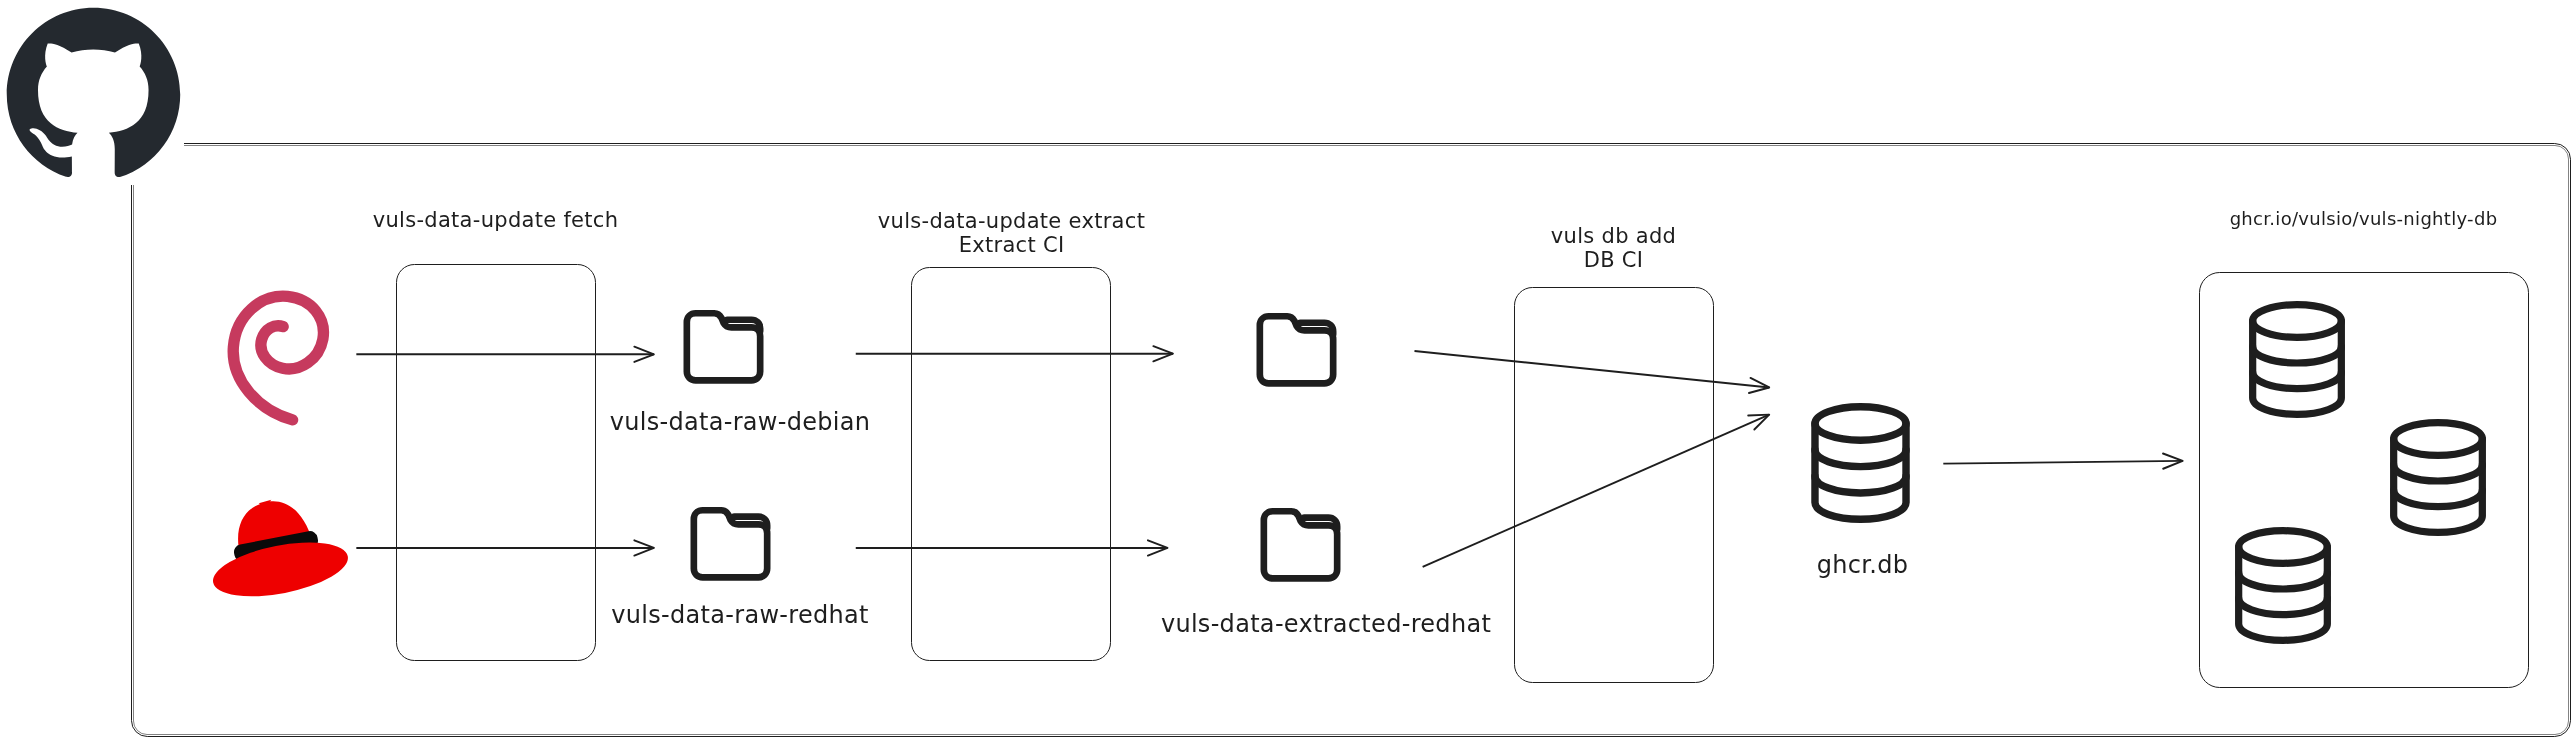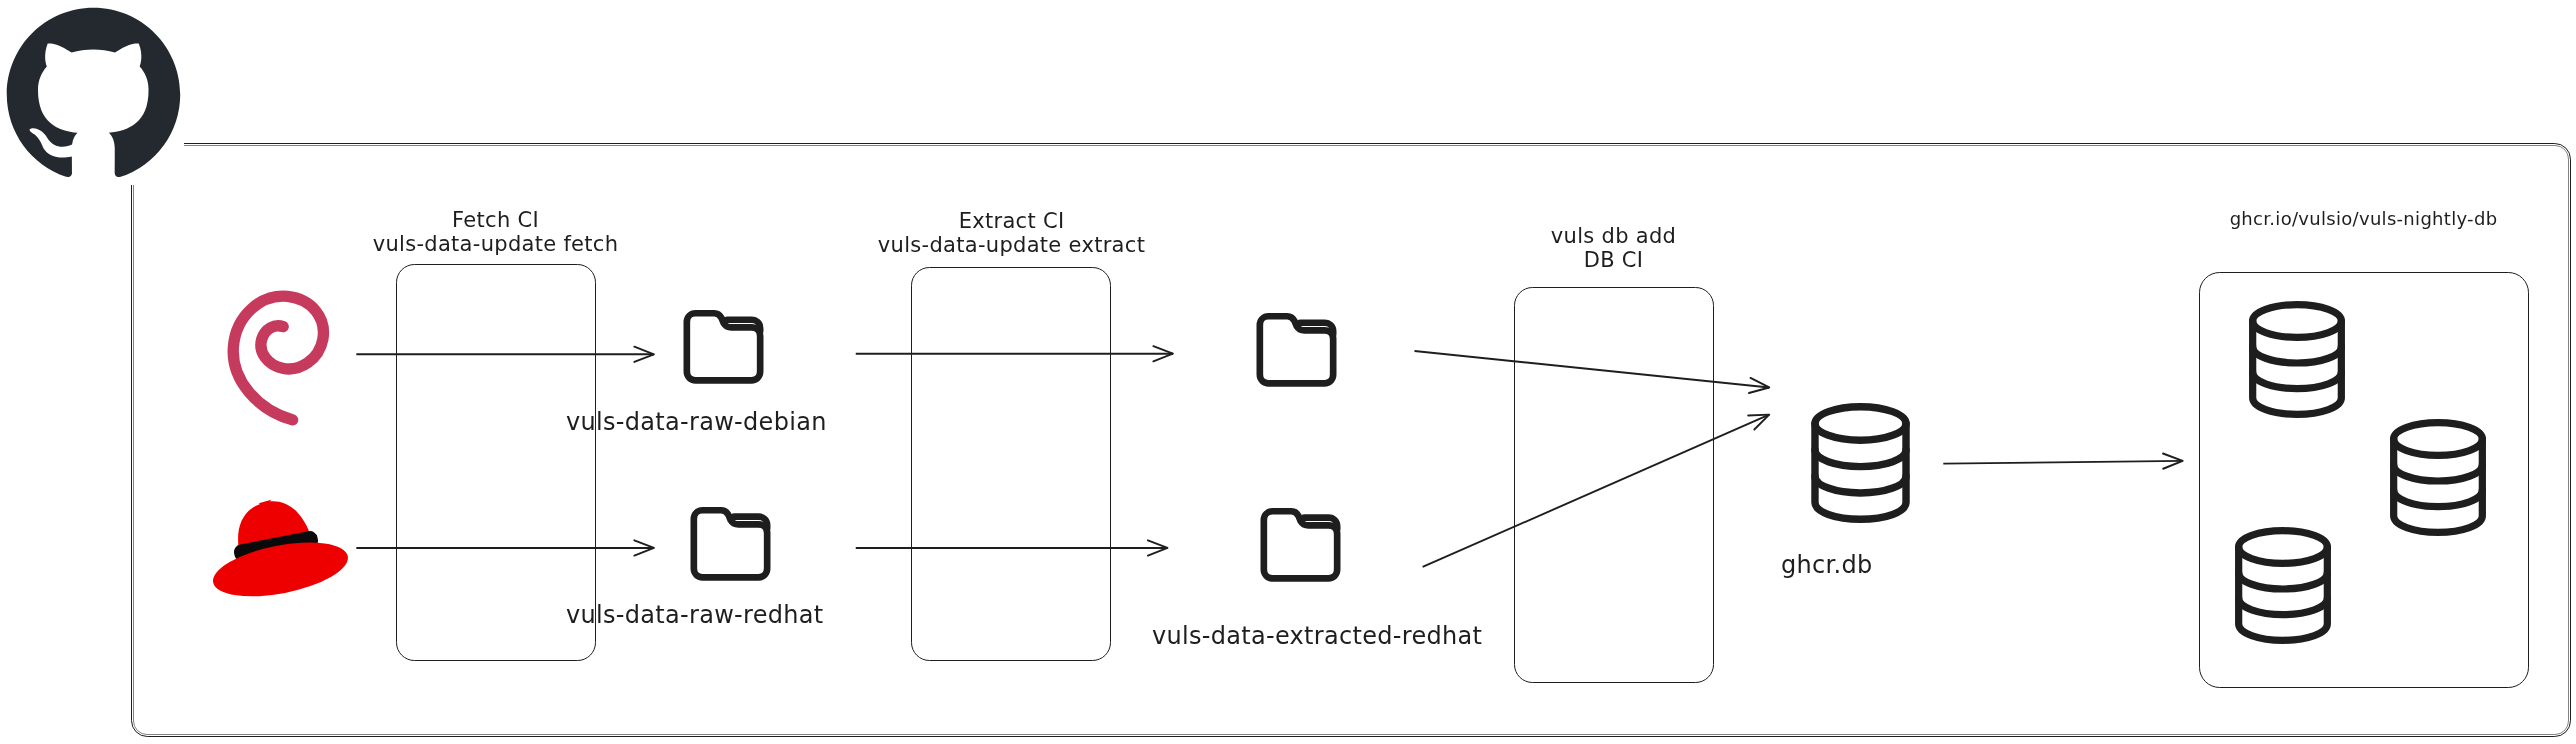--- a/index.html
+++ b/index.html
@@ -25,25 +25,25 @@
   .box-extract{left:911px;top:267px;width:200px;height:394px;}
   .box-db{left:1514px;top:287px;width:200px;height:396px;}
   .box-registry{left:2199px;top:272px;width:330px;height:416px;border-radius:20.7px;}
 
   .ci-title{width:337px;text-align:center;font-size:21px;line-height:1.16;letter-spacing:0.3px;}
   .t-fetch{left:327px;top:208px;}
   .t-extract{left:843px;top:209px;}
   .t-db{left:1445px;top:224px;}
   .t-registry{left:2173px;top:209px;width:381px;font-size:18px;}
 
-  .node-label{font-size:24px;letter-spacing:0.3px;white-space:nowrap;}
+  .node-label{text-align:center;font-size:24px;letter-spacing:0.3px;white-space:nowrap;}
   .lbl-raw-debian{left:566px;top:408px;width:348px;}
   .lbl-raw-redhat{left:566px;top:601px;width:348px;}
   .lbl-ext-debian{left:1139px;top:409px;width:348px;}
-  .lbl-ext-redhat{left:1152px;top:610px;width:348px;margin-top:12px;}
+  .lbl-ext-redhat{left:1152px;top:610px;width:348px;}
   .lbl-vulsdb{left:1781px;top:551px;width:163px;}
 
   .icon-svg{display:block;width:100%;height:100%;}
   .github-badge{left:2.7px;top:4.4px;width:181px;height:181px;background:var(--background);}
   .debian-logo{left:217px;top:280px;width:126px;height:150px;}
   .redhat-logo{left:202px;top:481px;width:148px;height:120px;}
 
   .folder{width:119px;height:100px;color:var(--stroke);}
   .fld-raw-debian{left:664px;top:297px;}
   .fld-raw-redhat{left:671px;top:494px;}
@@ -102,28 +102,27 @@
       <g transform="rotate(-11 136 120)">
         <path fill="var(--redhat-red)" d="M68 126 C66 72 88 42 126 37 C166 32 198 60 204 124 L204 130 L68 130 Z"></path>
         <path fill="var(--redhat-red)" d="M120 36 l10 10 14 -12 z"></path>
         <rect x="58" y="104" width="156" height="32" rx="14" fill="var(--redhat-band)"></rect>
         <ellipse cx="136" cy="163" rx="126" ry="44" fill="var(--redhat-red)"></ellipse>
       </g>
     </svg>
   </div>
 
   <div class="abs ci-title t-fetch">
-    <div>Fetch CI</div>
     <div>vuls-data-update fetch</div>
   </div>
   <div class="abs ci-box box-fetch"></div>
 
   <div class="abs ci-title t-extract">
+    <div>vuls-data-update extract</div>
     <div>Extract CI</div>
-    <div>vuls-data-update extract</div>
   </div>
   <div class="abs ci-box box-extract"></div>
 
   <div class="abs ci-title t-db">
     <div>vuls db add</div>
     <div>DB CI</div>
   </div>
   <div class="abs ci-box box-db"></div>
 
   <div class="abs ci-title t-registry">ghcr.io/vulsio/vuls-nightly-db</div>

